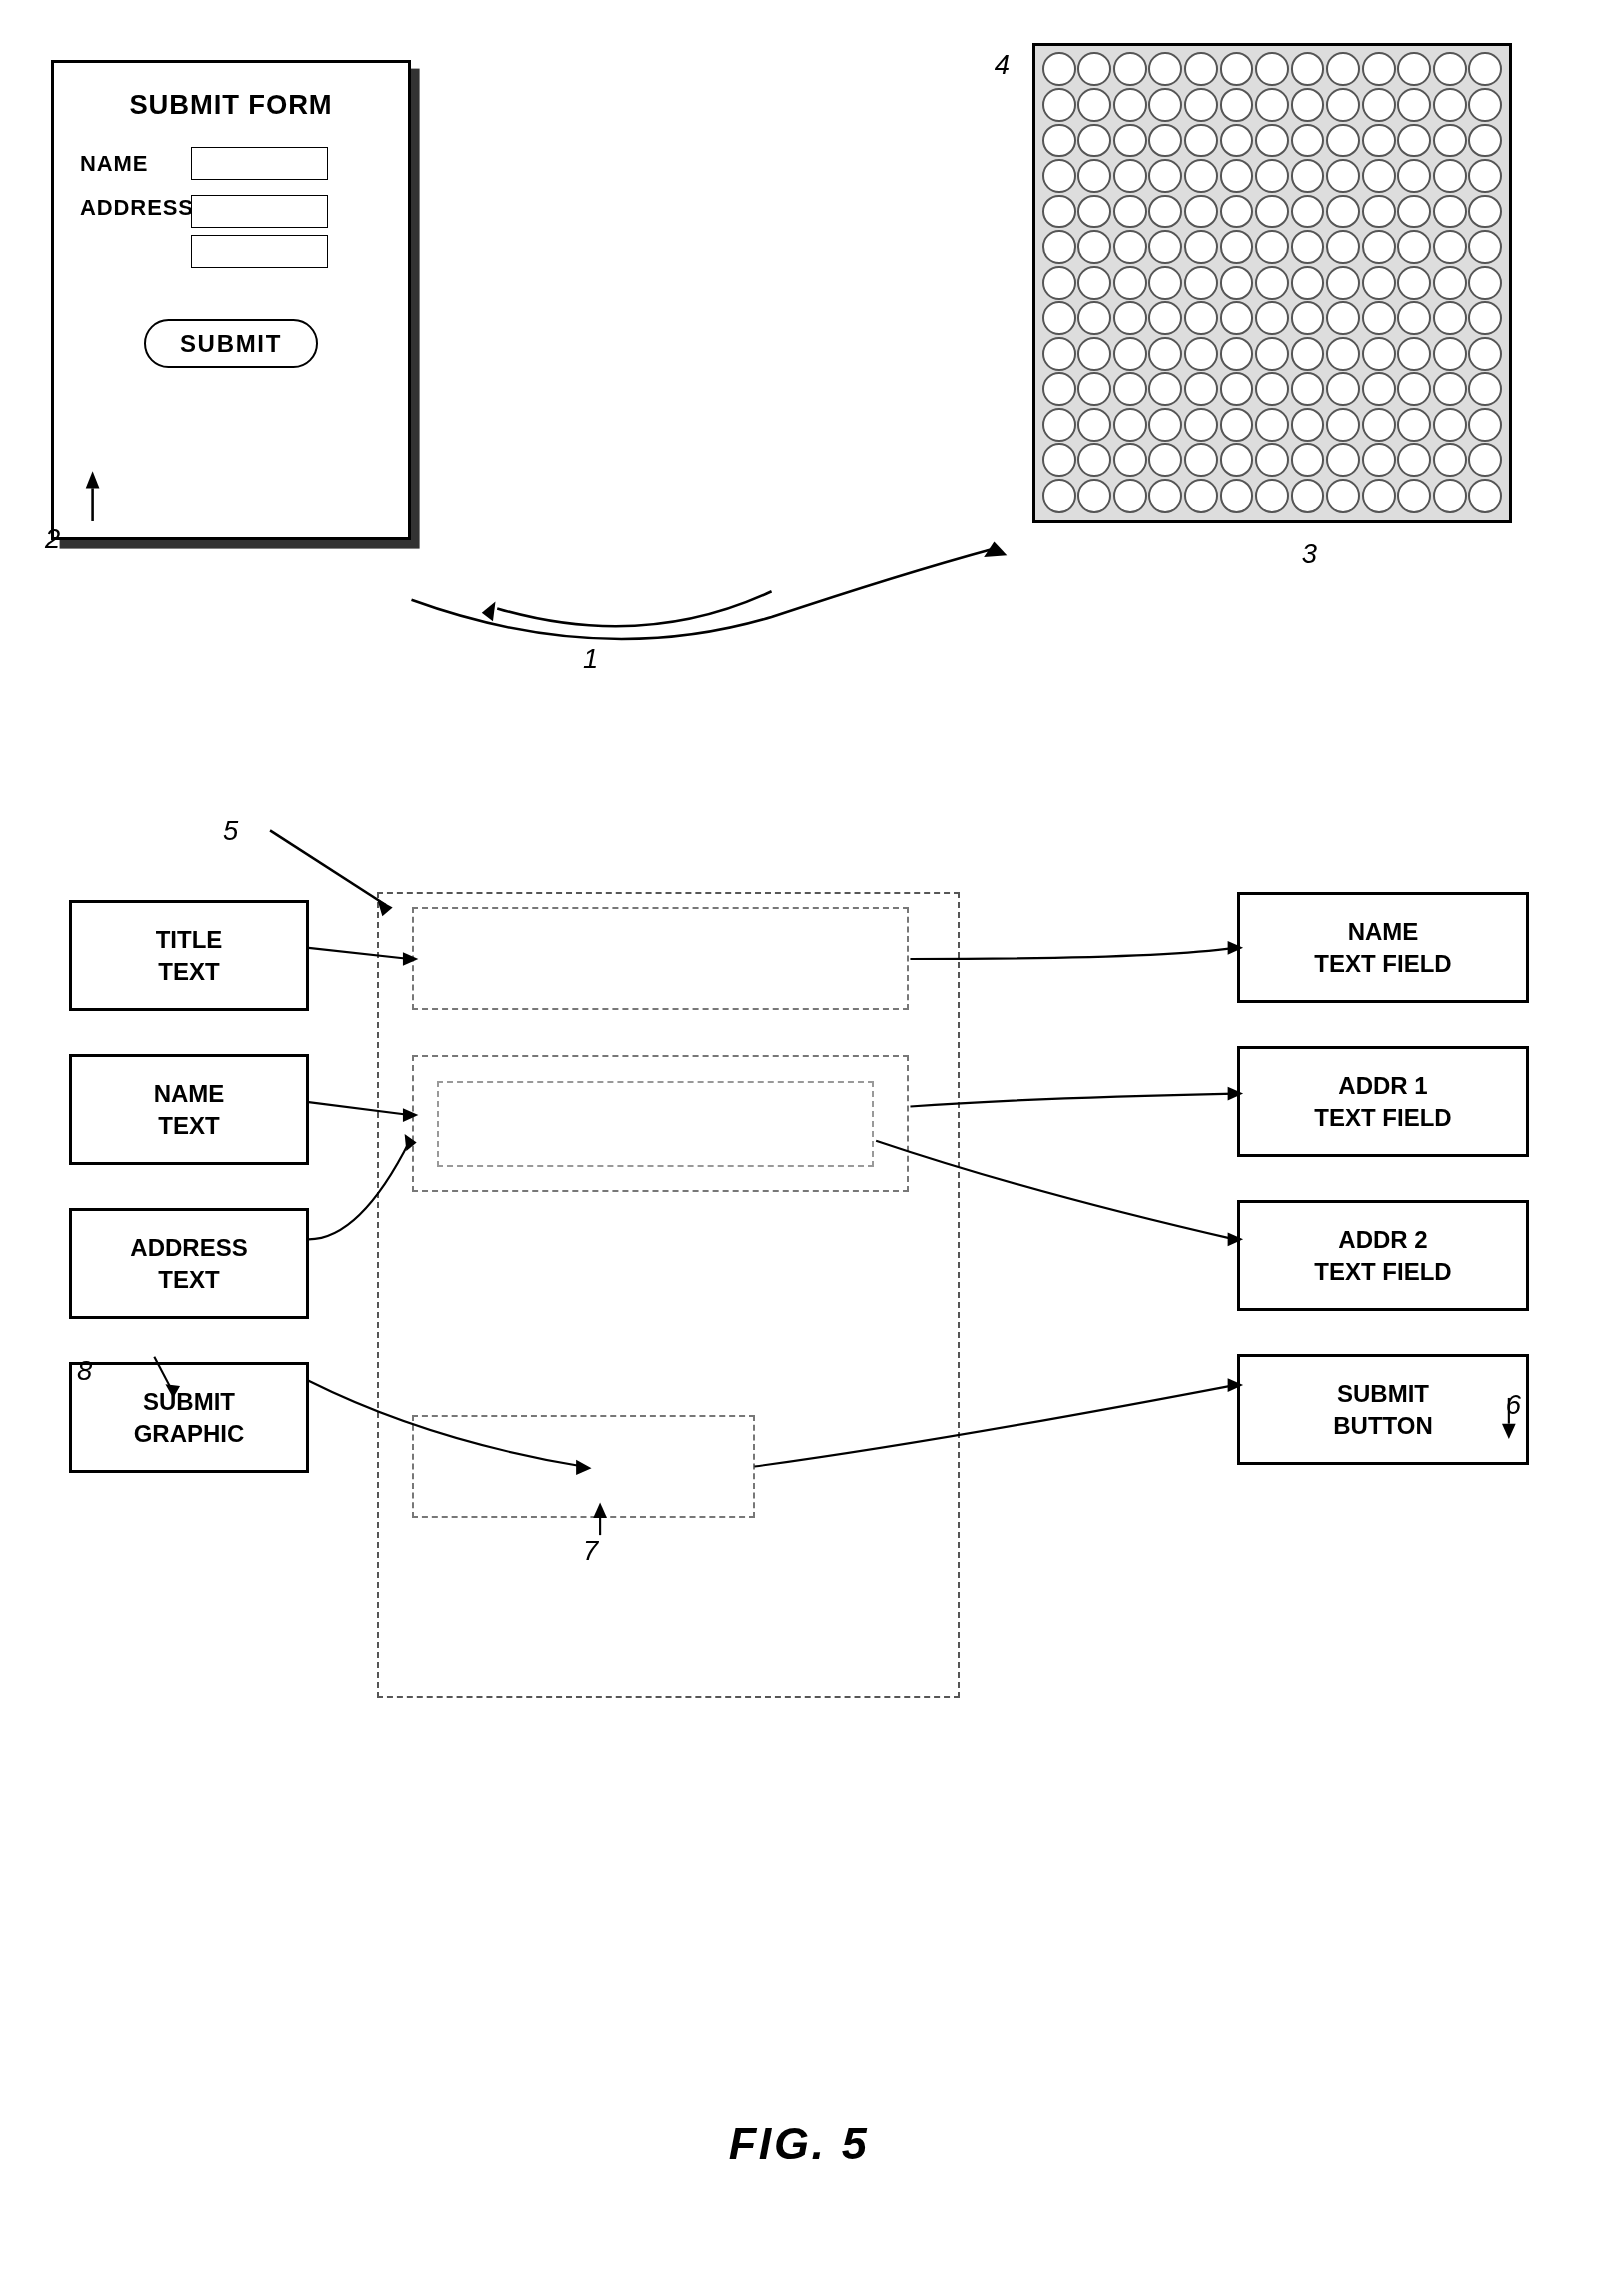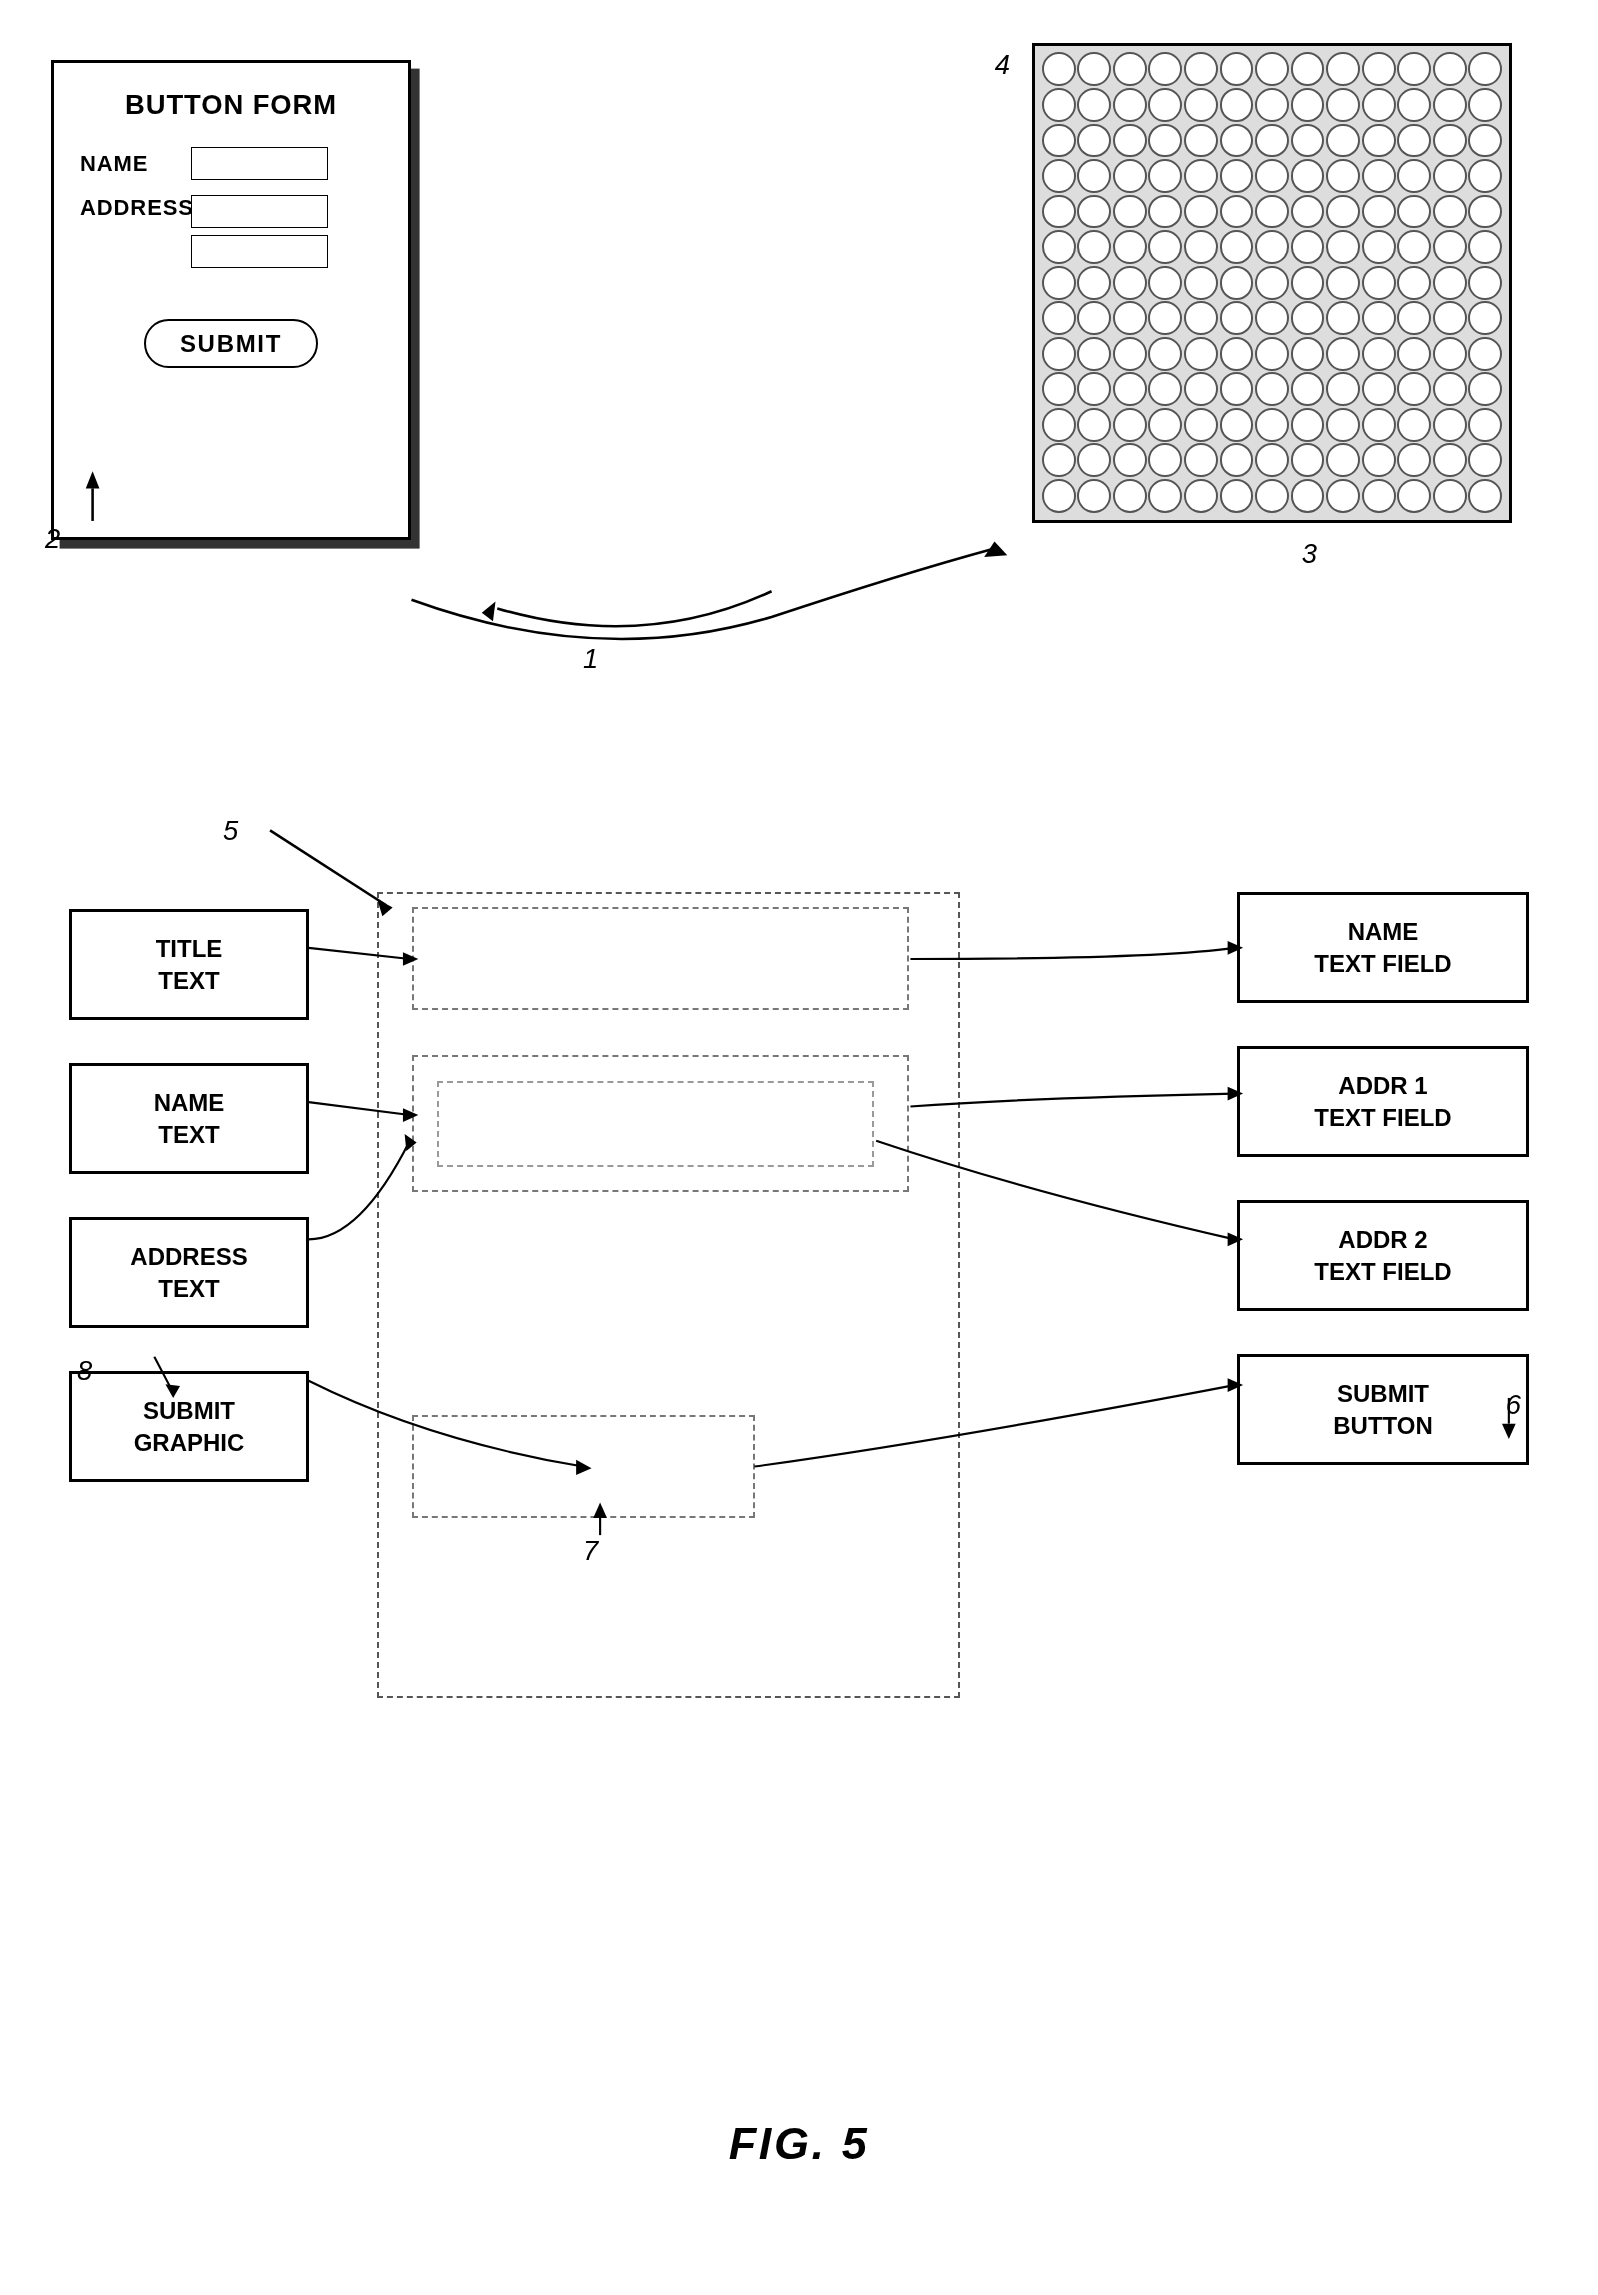--- a/index.html
+++ b/index.html
@@ -158,21 +158,21 @@
       left: 223px;
       top: 43px;
       font-size: 27.4px;
       font-style: italic;
     }
 
     
     .left-col {
       position: absolute;
       left: 69px;
-      top: 137px;
+      top: 128px;
       display: flex;
       flex-direction: column;
       gap: 43px;
     }
     .label-box {
       width: 240px;
       height: 111px;
       border: 3.4px solid #000;
       display: flex;
       align-items: center;
@@ -300,21 +300,21 @@
       font-weight: bold;
       letter-spacing: 2.6px;
     }
   </style>
 </head>
 <body>
 
 <div class="top-section">
 
   <div class="request-form">
-    <div class="form-title">BUTTON FORM</div>
+    <div class="form-title">SUBMIT FORM</div>
     <div class="form-fields">
       <div class="form-row">
         <div class="form-label">NAME</div>
         <div class="form-input-box"></div>
       </div>
       <div class="form-address-group">
         <div class="form-label">ADDRESS</div>
         <div class="form-address-inputs">
           <div class="form-input-box"></div>
           <div class="form-input-box"></div>

